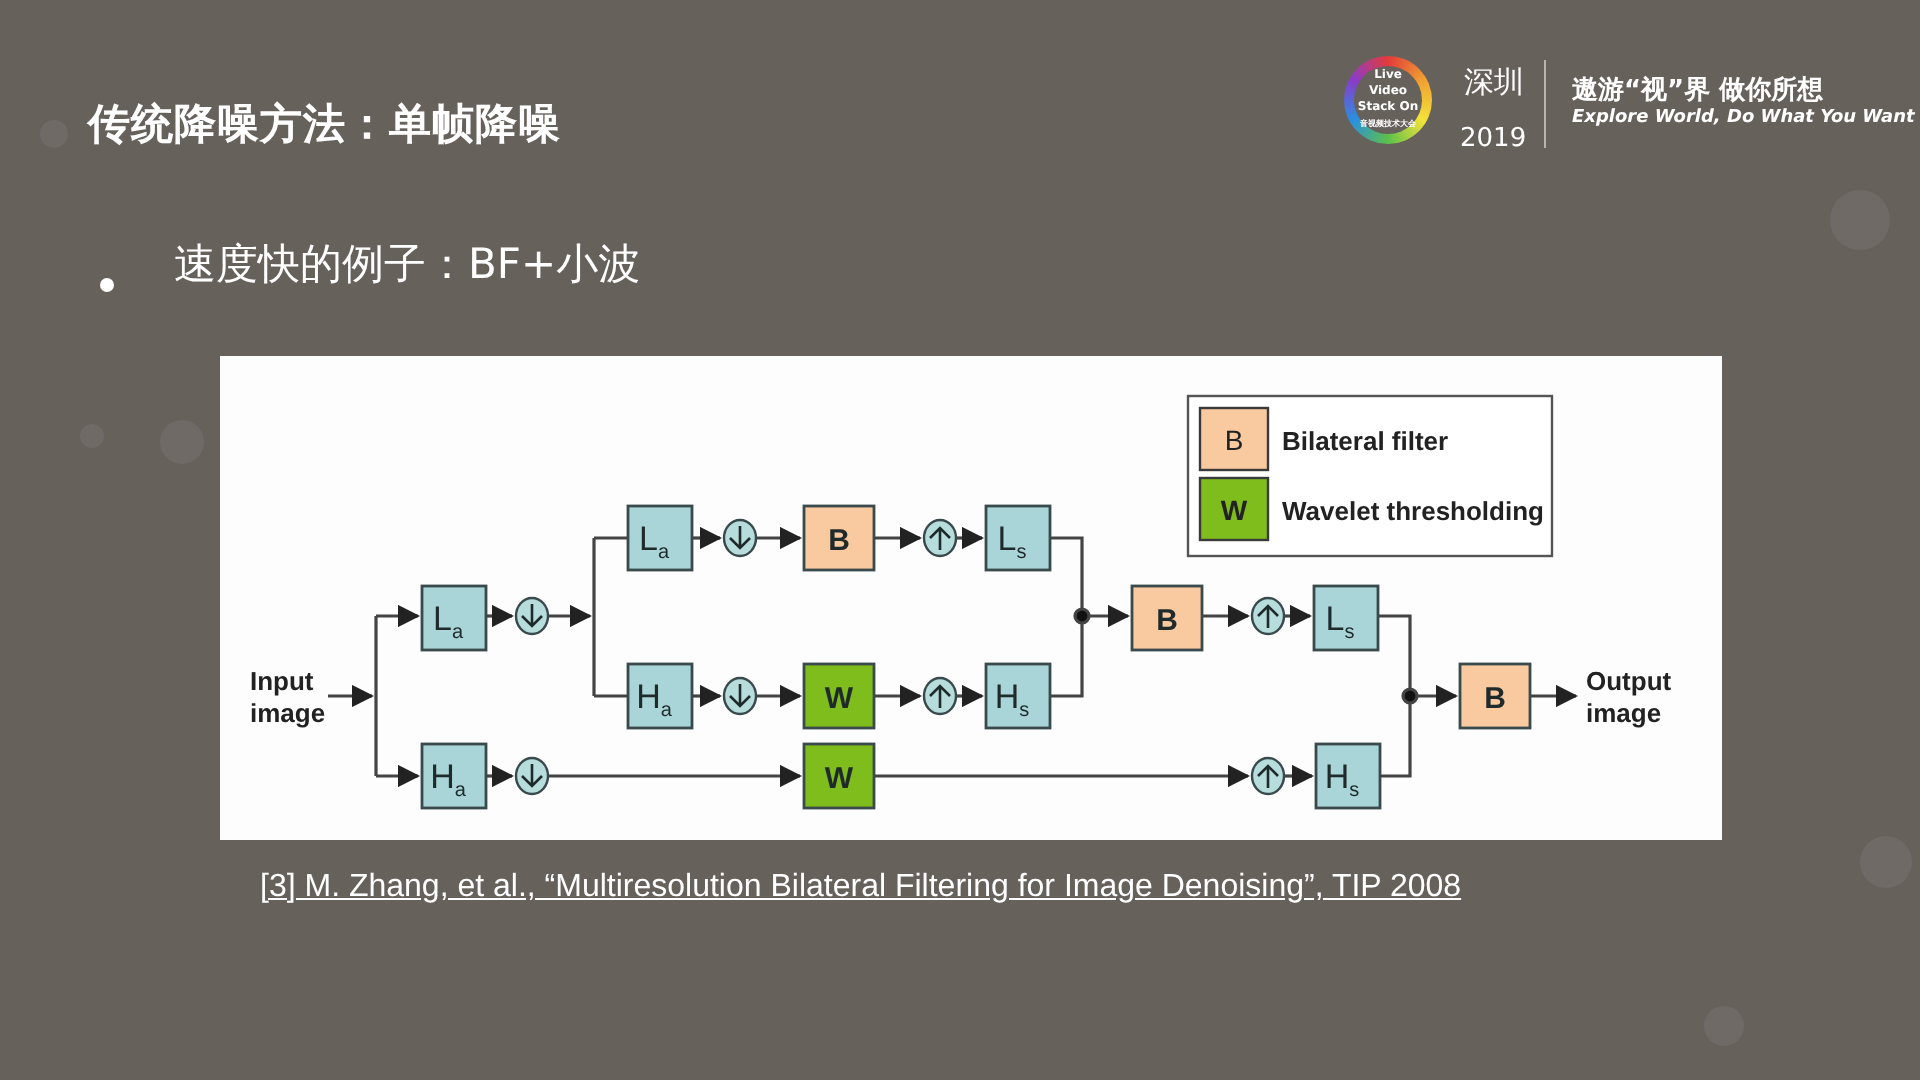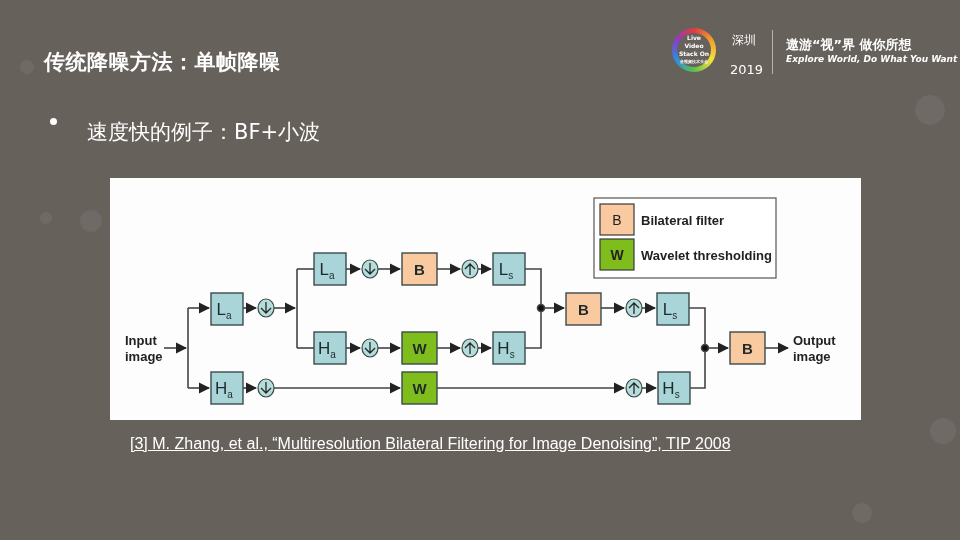--- a/index.html
+++ b/index.html
@@ -16,26 +16,26 @@
   .logo-wrap { position: absolute; left: 672px; top: 28px; width: 270px; height: 48px; }
   .logo-ring {
     position: absolute; left: 0; top: 0; width: 44px; height: 44px; border-radius: 50%;
     background: conic-gradient(#e23b3b, #f0a030, #f4e23a, #5cc04a, #2b8fe0, #8a3cc8, #e23b3b);
   }
   .logo-inner {
     position: absolute; left: 5px; top: 5px; width: 34px; height: 34px; border-radius: 50%;
     background: #67615c; color: #fff; font-size: 6px; line-height: 8px; text-align: center;
     display: flex; flex-direction: column; justify-content: center; font-weight: bold;
   }
-  .logo-city { position: absolute; left: 60px; top: 4px; color: #fff; font-size: 12px; }
+  .logo-city { position: absolute; left: 60px; top: 4px; color: #fff; font-size: 15px; }
   .logo-year { position: absolute; left: 58px; top: 22px; color: #fff; font-size: 13px; margin-top: 12px; }
   .logo-divider { position: absolute; left: 100px; top: 2px; width: 1px; height: 44px; background: #b9b3ae; }
   .logo-slogan { position: absolute; left: 114px; top: 8px; color: #fff; font-size: 13px; font-weight: bold; white-space: nowrap; }
   .logo-slogan-en { position: absolute; left: 114px; top: 26px; color: #fff; font-size: 9px; font-weight: bold; white-space: nowrap; font-style: italic; }
-  .bullet-row { position: absolute; left: 50px; top: 118px; color: #fff; font-size: 21px; display: flex; align-items: flex-start; }
+  .bullet-row { position: absolute; left: 50px; top: 118px; color: #fff; font-size: 21px; display: flex; align-items: flex-end; }
   .bullet-dot { width: 7px; height: 7px; border-radius: 50%; background: #fff; margin-right: 30px; }
   .panel {
     position: absolute; left: 110px; top: 178px; width: 751px; height: 242px;
     background: #fefdfd;
   }
   .panel svg { position: absolute; left: 0; top: 0; }
   .citation {
     position: absolute; left: 130px; top: 435px; color: #ffffff;
     font-family: "Liberation Sans", sans-serif; font-size: 16px; white-space: nowrap; text-decoration: underline;
   }

